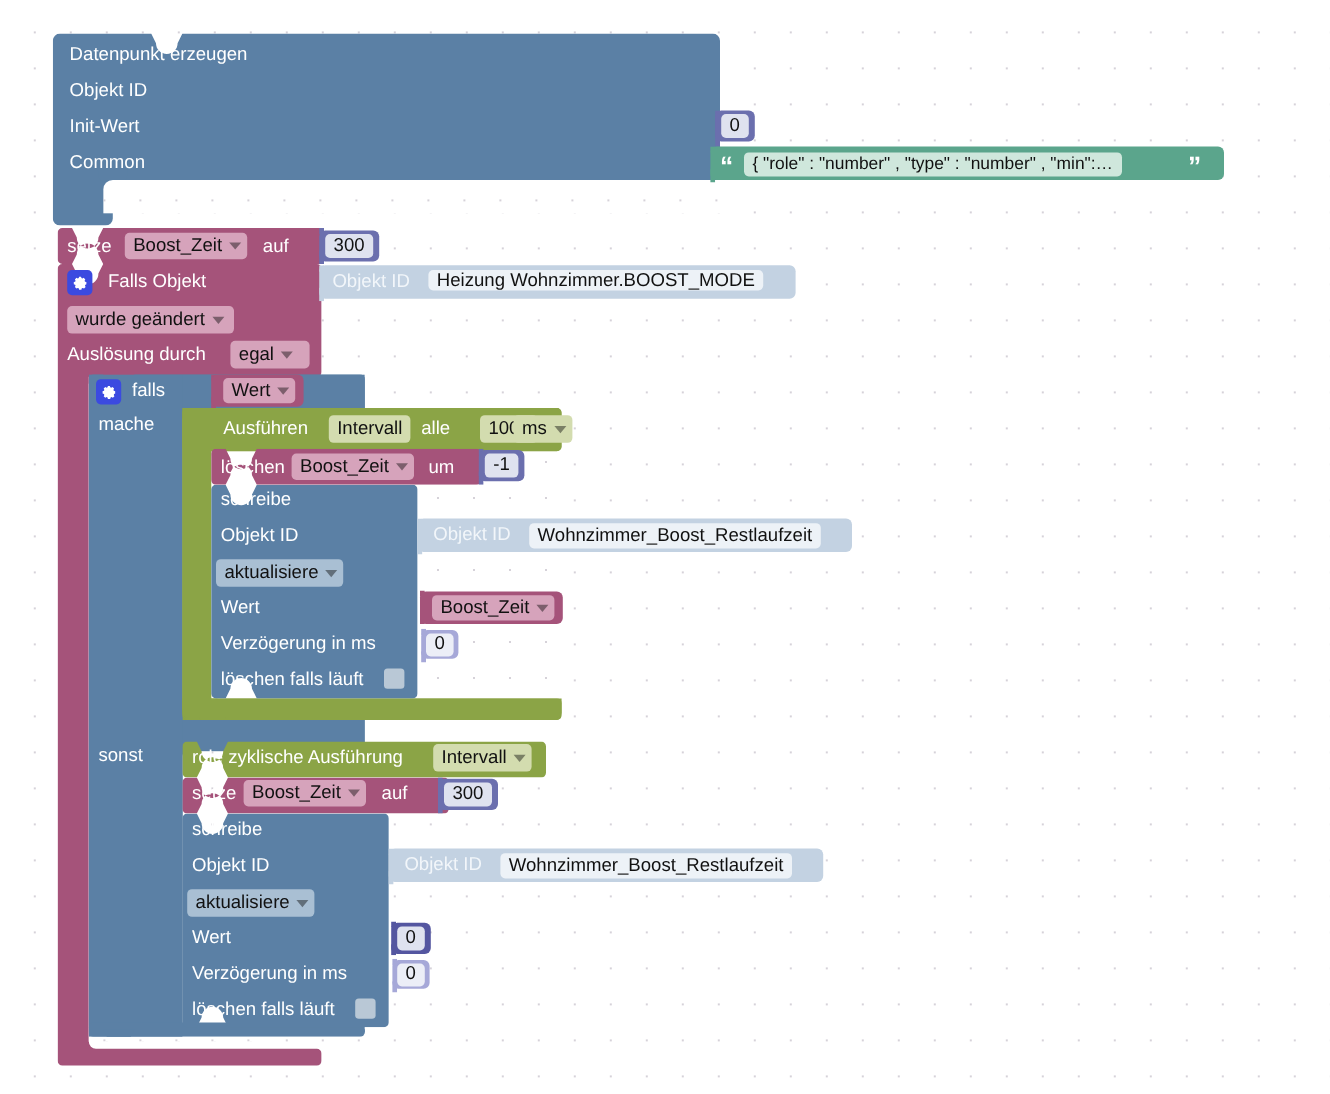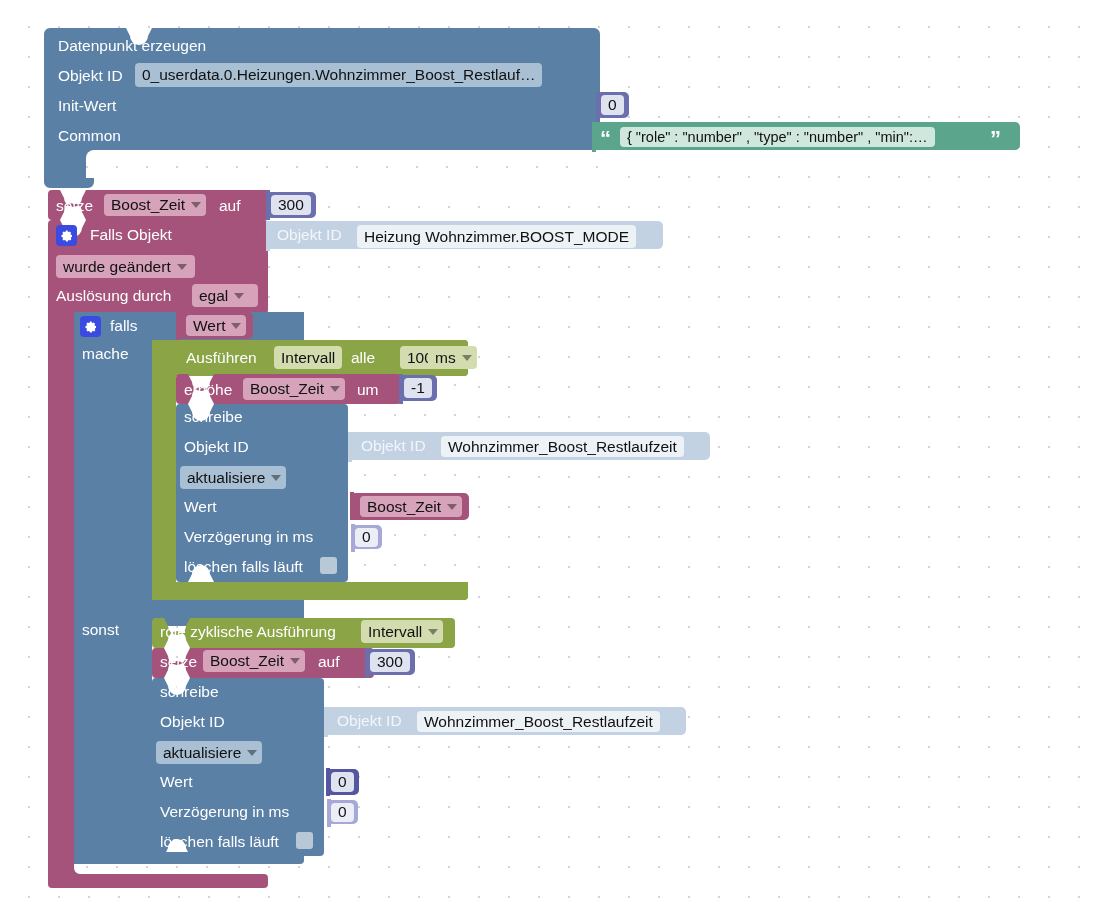--- a/index.html
+++ b/index.html
@@ -84,21 +84,20 @@
   <div class="blk" style="left:86px;top:150px;width:514px;height:28px;background:#ffffff;
               border-top-left-radius:8px;background-image:radial-gradient(circle,#d6d2d9 1.1px,transparent 1.2px);background-size:30px 30px;background-position:-14px 2px;"></div>
   <svg class="blk" style="left:86px;top:150px;" width="60" height="14" viewBox="0 0 60 14">
     <path d="M0,0 h8 l4,8 a9,9 0 0 0 18,0 l4,-8 H60 V0 Z" fill="#ffffff"></path>
     <path d="M8,0 l4,8 a9,9 0 0 0 18,0 l4,-8 Z" fill="#ffffff"></path>
   </svg>
 
   <div class="lbl" style="left:58px;top:38px;">Datenpunkt erzeugen</div>
 
   <div class="lbl" style="left:58px;top:68px;">Objekt ID</div>
-  <div class="field field-on-blue" style="left:135px;top:63px;height:24px;">0_userdata.0.Heizungen.Wohnzimmer_Boost_Restlauf…</div>
 
   <div class="lbl" style="left:58px;top:98px;">Init-Wert</div>
 
   <div class="lbl" style="left:58px;top:128px;">Common</div>
 
   <svg class="blk" style="left:588px;top:92px;" width="12" height="30" viewBox="0 0 12 30">
     <path d="M12,0 H8 v5 a6,7 0 0 1 0,14 v11 h4 Z" fill="#6b6fae"></path>
     <path d="M8,5 a6,7 0 0 1 0,14 Z" fill="#6b6fae"></path>
   </svg>
   <div class="rep c-num-init" style="left:596px;top:92px;height:26px;background:#6b6fae;padding:0 5px;">
@@ -146,21 +145,21 @@
       <path fill="#ffffff" d="M20.6 13.6l-.1-1.6.1-1.6-2-.6-.6-1.4 1-1.8-2.3-2.3-1.8 1-1.4-.6-.6-2H10.2l-.6 2-1.4.6-1.8-1L4.1 6.6l1 1.8-.6 1.4-2 .6.1 1.6-.1 1.6 2 .6.6 1.4-1 1.8 2.3 2.3 1.8-1 1.4.6.6 2h3.2l.6-2 1.4-.6 1.8 1 2.3-2.3-1-1.8.6-1.4z"></path>
     </svg>
   </div>
   <div class="lbl" style="left:90px;top:227px;">Falls Objekt</div>
 
   <svg class="blk" style="left:258px;top:221px;" width="12" height="30" viewBox="0 0 12 30">
     <path d="M12,0 H8 v5 a6,7 0 0 1 0,14 v11 h4 Z" fill="#c3d2e2"></path>
   </svg>
   <div class="blk c-lblue" style="left:266px;top:221px;width:397px;height:28px;border-radius:5px;"></div>
   <div class="lbl lbl-ghost" style="left:277px;top:227px;color:#f2f6fa;">Objekt ID</div>
-  <div class="field field-on-lblue" style="left:357px;top:225px;height:23px;">Heizung Wohnzimmer.BOOST_MODE</div>
+  <div class="field field-on-lblue" style="left:357px;top:225px;height:17px;">Heizung Wohnzimmer.BOOST_MODE</div>
 
   <div class="field field-on-pink" style="left:56px;top:255px;height:23px;padding-right:8px;">
     <span>wurde geändert</span>
     <span class="caret"></span>
   </div>
 
   <div class="lbl" style="left:56px;top:288px;">Auslösung durch</div>
   <div class="field field-on-pink" style="left:192px;top:284px;height:23px;padding-right:14px;">
     <span>egal</span>
     <span class="caret"></span>
@@ -224,21 +223,21 @@
   <div class="field field-on-green" style="left:400px;top:346px;height:23px;">1000</div>
   <div class="field field-on-green" style="left:428px;top:346px;height:23px;padding-right:5px;">
     <span>ms</span>
     <span class="caret"></span>
   </div>
 
   <svg class="blk" style="left:176px;top:374px;" width="225" height="30" viewBox="0 0 225 30">
     <path d="M0,4 a4,4 0 0 1 4,-4 H12 l4,8 a9,9 0 0 0 18,0 l4,-8 H221 a4,4 0 0 1 4,4
              V26 a4,4 0 0 1 -4,4 H38 l-4,-8 a9,9 0 0 0 -18,0 l-4,8 H4 a4,4 0 0 1 -4,-4 Z" fill="#a5537a"></path>
   </svg>
-  <div class="lbl" style="left:184px;top:382px;">erhöhe</div>
+  <div class="lbl" style="left:184px;top:382px;">löschen</div>
   <div class="field field-on-pink" style="left:243px;top:378px;height:22px;padding-right:5px;">
     <span>Boost_Zeit</span>
     <span class="caret"></span>
   </div>
   <div class="lbl" style="left:357px;top:382px;text-align:right;">um</div>
   <svg class="blk" style="left:391px;top:374px;" width="12" height="30" viewBox="0 0 12 30">
     <path d="M12,0 H8 v5 a6,7 0 0 1 0,14 v11 h4 Z" fill="#6b6fae"></path>
   </svg>
   <div class="rep" style="left:399px;top:375px;height:26px;background:#6b6fae;padding:0 5px;">
     <span class="field field-num" style="position:static;height:20px;padding:0 7px;">-1</span>

